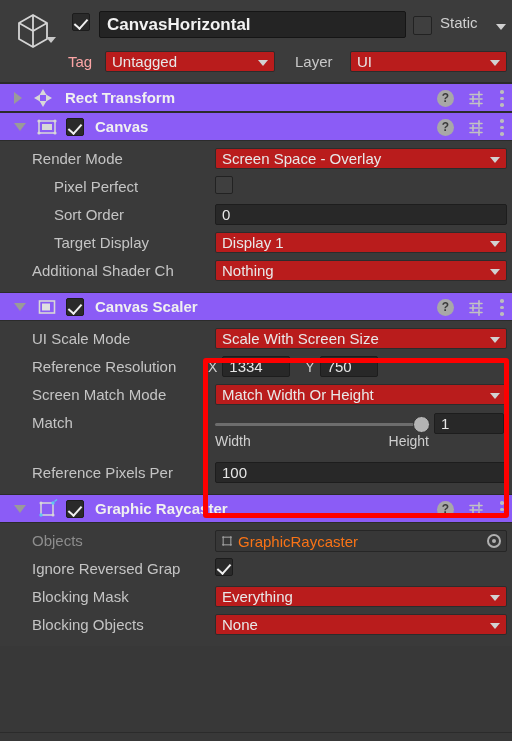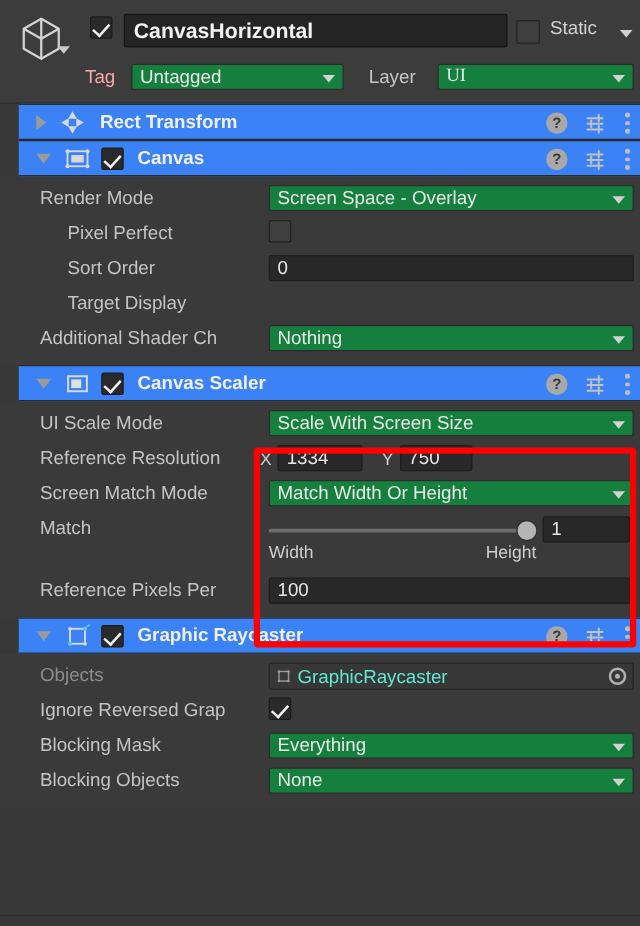--- a/index.html
+++ b/index.html
@@ -9,21 +9,21 @@
     font-family:"Liberation Sans", sans-serif;
     color:#c8c8c8;
     overflow:hidden;
     -webkit-font-smoothing:antialiased;
   }
   #inspector{ position:relative; width:512px; height:741px; background:#383838; }
   .label{ font-size:15px; color:#c4c4c4; white-space:nowrap; overflow:hidden; }
   .label.dim{ color:#8d8d8d; }
 
   .dropdown{
-    position:relative; background:#15803d; border:1px solid #2c2c2c;
+    position:relative; background:#b91c1c; border:1px solid #2c2c2c;
     border-radius:2px; height:21px; display:flex; align-items:center;
     padding:0 18px 0 6px; font-size:15px; color:#e8e8e8; overflow:hidden;
     white-space:nowrap;
     text-align:right;
   }
   .dropdown .caret{
     position:absolute; right:6px; top:50%; margin-top:-2px;
     width:0;height:0;border-left:5px solid transparent;border-right:5px solid transparent;
     border-top:6px solid #d2d2d2;
   }
@@ -59,27 +59,27 @@
   #staticchk{ position:absolute; left:413px; top:16px; width:19px;height:19px;
               background:#3f3f3f;border:1px solid #222;border-radius:2px;}
   #staticlabel{ position:absolute; left:440px; top:14px; font-size:15px; color:#d0d0d0;}
   #staticcaret{ position:absolute; left:496px; top:24px; width:0;height:0;
      border-left:5px solid transparent;border-right:5px solid transparent;border-top:6px solid #d0d0d0;}
 
   #tagrow{ position:absolute; left:0; top:48px; width:512px; height:28px; }
   #taglabel{ position:absolute; left:68px; top:5px; font-size:15px; color:#fca5a5;}
   #tagdd{ position:absolute; left:105px; top:3px; width:170px; }
   #layerlabel{ position:absolute; left:295px; top:5px; font-size:15px; color:#c8c8c8;}
-  #layerdd{ position:absolute; left:350px; top:3px; width:157px;font-family:Liberation Serif, serif; }
+  #layerdd{ position:absolute; left:350px; top:3px; width:157px; }
 
   
   .comp-header{
-    position:relative; height:29px; background:#3b82f6;
+    position:relative; height:29px; background:#8b5cf6;
     border-top:1px solid #2b2b2b; border-bottom:1px solid #2b2b2b;
-    display:flex; align-items:center;margin-left:15px;
+    display:flex; align-items:center;
   }
   .foldout{
     width:0;height:0;margin-left:14px;flex:none;
     border-left:6px solid transparent;border-right:6px solid transparent;border-top:8px solid #9a9a9a;
   }
   .foldout.closed{
     border-top:6px solid transparent;border-bottom:6px solid transparent;
     border-left:8px solid #9a9a9a; border-right:0;
   }
   .comp-icon{ width:22px;height:22px;margin-left:10px;flex:none; }
@@ -112,21 +112,21 @@
     position:absolute; left:0; top:9px; right:0; height:3px; background:#6d6d6d; border-radius:2px;
   }
   .slider-knob{
     position:absolute; right:-1px; top:2px; width:17px;height:17px;border-radius:50%;
     background:#b4b4b4; border:1px solid #303030;
   }
   .wh-label{ font-size:14px; color:#cfcfcf; }
 
   .objfield{
     background:#373737; border:1px solid #262626; border-radius:2px; height:22px;
-    display:flex; align-items:center; padding:0 4px; font-size:15px; color:#5eead4;
+    display:flex; align-items:center; padding:0 4px; font-size:15px; color:#f97316;
     position:relative;
   }
   .objfield .opick{
     position:absolute; right:5px; top:50%; margin-top:-7px;
     width:14px;height:14px;border-radius:50%;border:2px solid #b0b0b0;
   }
   .objfield .opick::after{
     content:"";position:absolute;left:3px;top:3px;width:4px;height:4px;border-radius:50%;background:#b0b0b0;
   }
   .bottombar{ position:absolute;left:0;bottom:0;width:512px;height:9px;background:#383838;border-top:1px solid #2b2b2b;}
@@ -258,20 +258,26 @@
       <div class="label sub">Sort Order</div>
       <div class="field">
           <div class="textfield">
         <span>0</span>
       </div>
         </div>
     </div>
 
     <div class="prow">
       <div class="label sub">Target Display</div>
+      <div class="field">
+          <div class="dropdown">
+        <span>Display 1</span>
+        <span class="caret"></span>
+      </div>
+        </div>
     </div>
 
     <div class="prow">
       <div class="label">Additional Shader Ch</div>
       <div class="field">
           <div class="dropdown">
         <span>Nothing</span>
         <span class="caret"></span>
       </div>
         </div>

